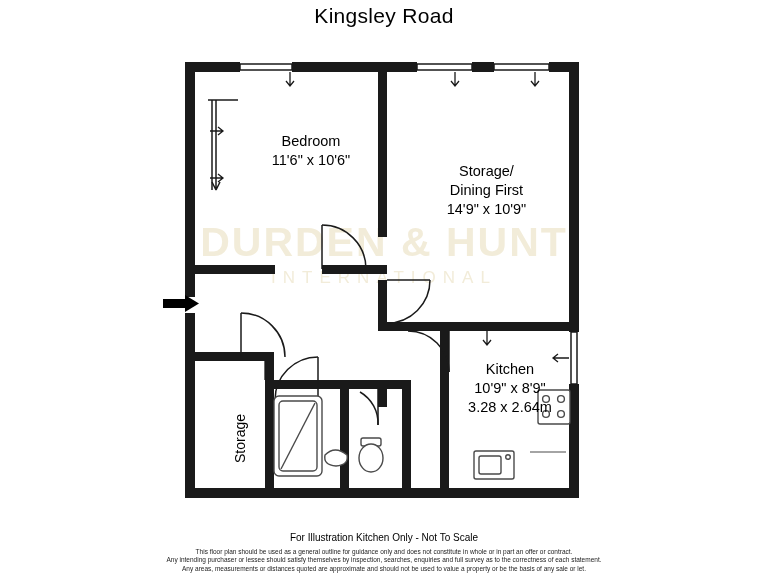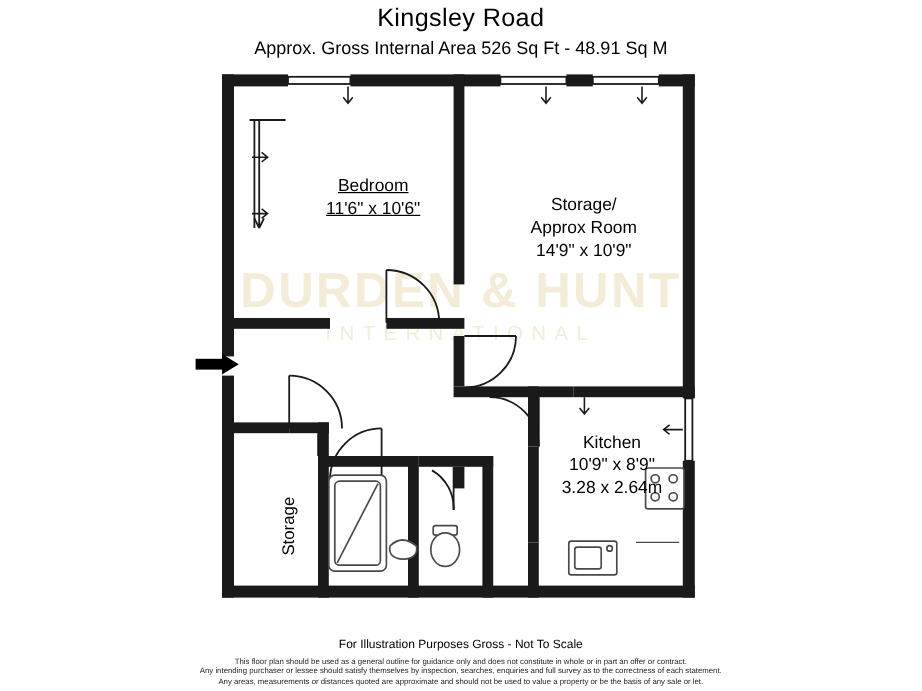--- a/index.html
+++ b/index.html
@@ -113,21 +113,20 @@
     font-size: 14px;
     transform-origin: 0 0;
   }
 </style>
 </head>
 <body>
 
 <div id="page">
 
   <div class="title">Kingsley Road</div>
-  <div class="subtitle">Approx. Gross Internal Area   526 Sq Ft  -  48.91 Sq M</div>
 
   <div class="watermark">
     <div class="wm-main">DURDEN &amp; HUNT</div>
     <div class="wm-sub">INTERNATIONAL</div>
   </div>
 
   <svg id="plan" width="768" height="576" viewBox="0 0 768 576">
 
     <g fill="#1a1a1a">
 
@@ -246,41 +245,41 @@
       <circle cx="508" cy="457" r="2.3"></circle>
 
       <path d="M530 452 L566 452" stroke-width="1.2"></path>
     </g>
 
     <g stroke="#1a1a1a" stroke-width="1.3" fill="none">
       <path d="M265 361 L265 380"></path>
     </g>
   </svg>
 
-  <div class="room-label" style="left:226px; top:146px; width:170px;text-decoration:underline;">
+  <div class="room-label" style="left:226px; top:132px; width:170px;">
     <div class="rm-name">Bedroom</div>
     <div>11'6" x 10'6"</div>
   </div>
 
   <div class="room-label" style="left:404px; top:162px; width:165px;">
     <div class="rm-name">Storage/</div>
-    <div class="rm-name">Approx Room</div>
+    <div class="rm-name">Dining First</div>
     <div>14'9" x 10'9"</div>
   </div>
 
   <div class="room-label" style="left:430px; top:360px; width:160px;">
     <div class="rm-name">Kitchen</div>
     <div>10'9" x 8'9"</div>
     <div>3.28 x 2.64m</div>
   </div>
 
   <div class="room-vert" style="left:232px; top:463px; transform: rotate(-90deg);">
     <span>Storage</span>
   </div>
 
-  <div class="illus">For Illustration Purposes Gross - Not To Scale</div>
+  <div class="illus">For Illustration Kitchen Only - Not To Scale</div>
   <div class="disclaimer">
     <div>This floor plan should be used as a general outline for guidance only and does not constitute in whole or in part an offer or contract.</div>
     <div>Any intending purchaser or lessee should satisfy themselves by inspection, searches, enquiries and full survey as to the correctness of each statement.</div>
     <div>Any areas, measurements or distances quoted are approximate and should not be used to value a property or be the basis of any sale or let.</div>
   </div>
 
 </div>
 
 </body></html>

